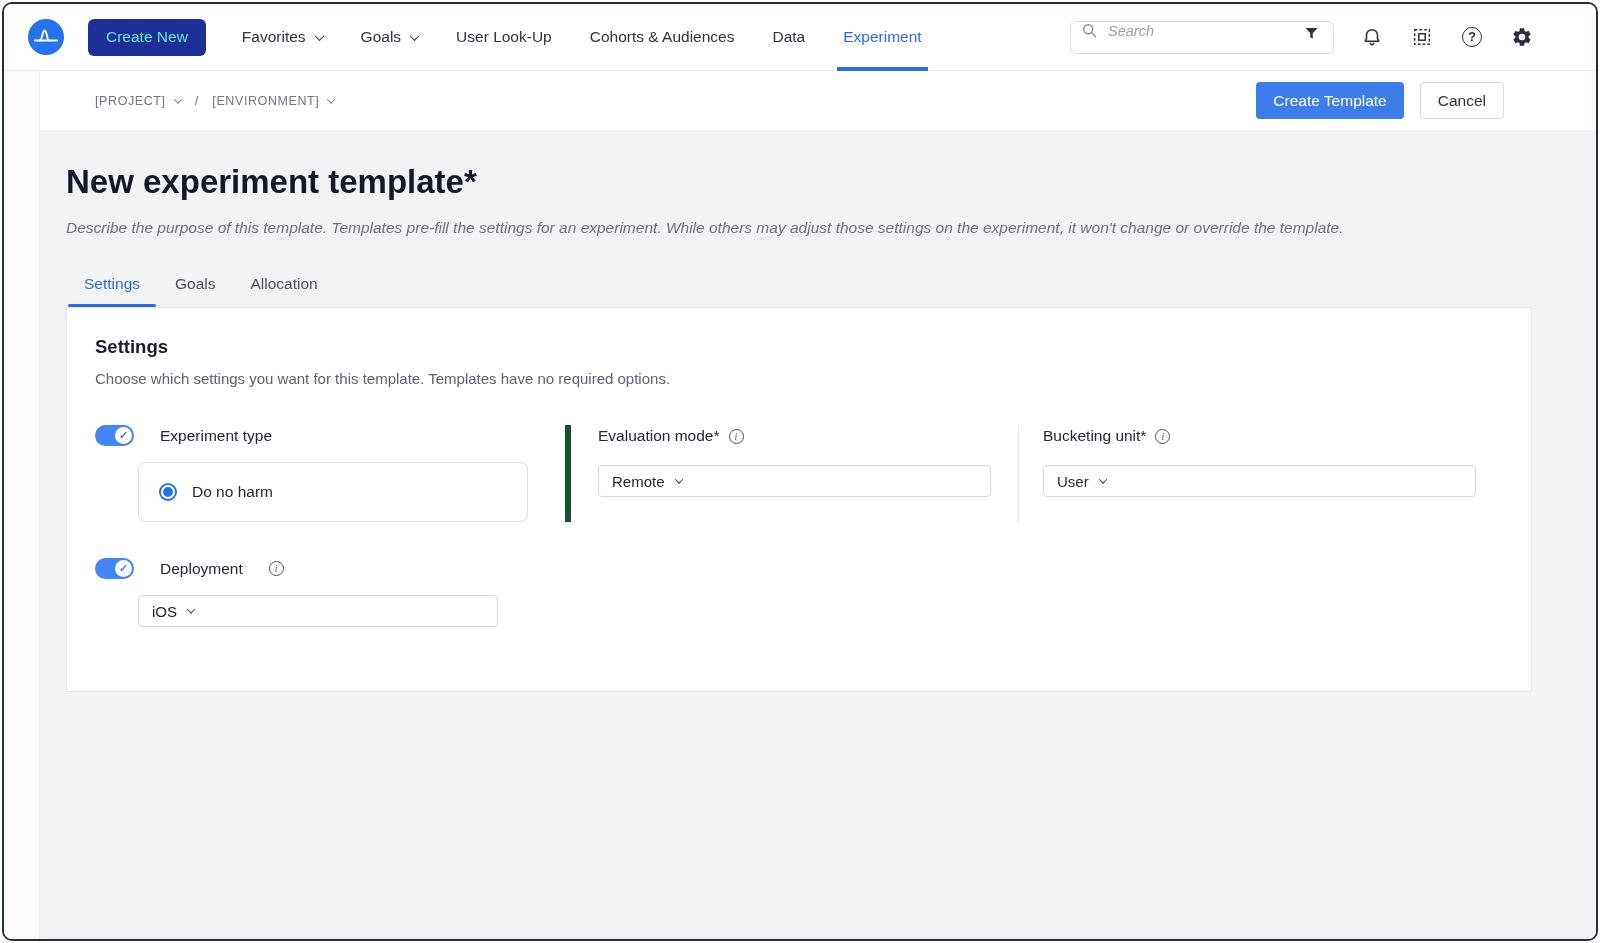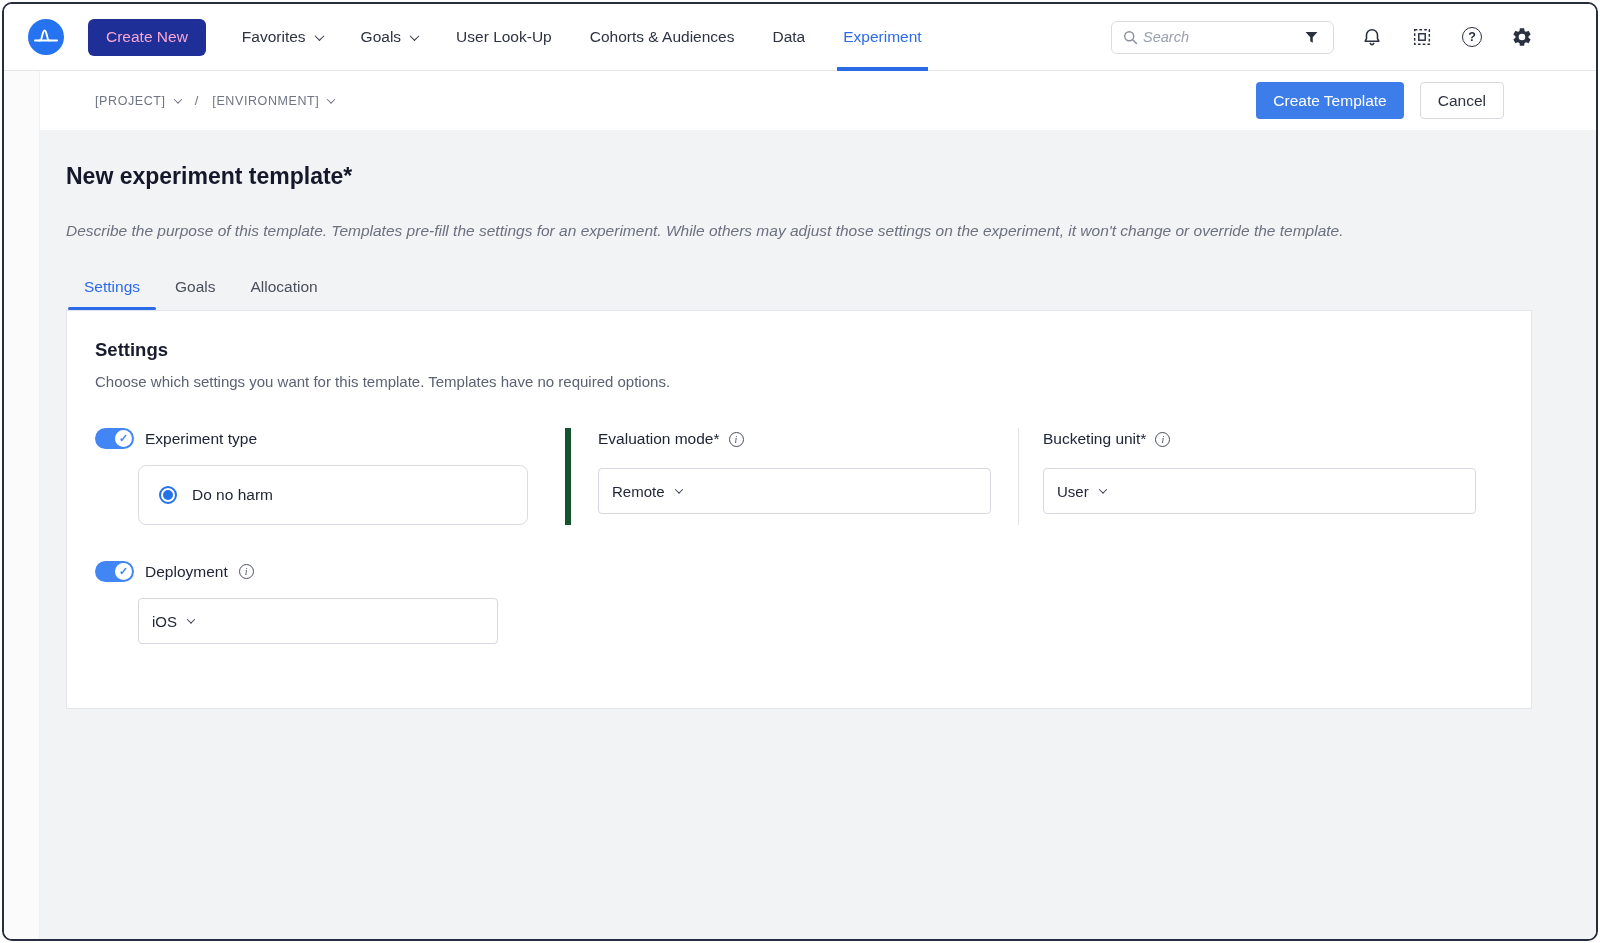--- a/index.html
+++ b/index.html
@@ -21,42 +21,42 @@
 
   
   .topnav{
     height:67px;flex:0 0 67px;background:#fff;border-bottom:1px solid #e6e8ec;
     display:flex;align-items:center;justify-content:space-between;
     padding:0 62px 0 24px;
   }
   .nav-left{display:flex;align-items:center;gap:24px;}
   .logo{width:36px;height:36px;flex:0 0 36px;cursor:pointer;}
   .btn-create-new{
-    background:var(--navy-button);color:#f9a8d4;border:none;border-radius:6px;
+    background:var(--navy-button);color:#5eead4;border:none;border-radius:6px;
     height:37px;padding:0 18px;font-size:15.5px;font-family:inherit;cursor:pointer;
   }
   .nav-items{display:flex;align-items:center;gap:38px;margin-left:12px;height:67px;}
   .nav-item{
     display:flex;align-items:center;gap:10px;font-size:15.5px;color:#2e3342;
     height:100%;cursor:pointer;position:relative;white-space:nowrap;
   }
   .nav-item.active{color:var(--active-blue);font-weight:500;}
   .nav-item.active::after{
     content:"";position:absolute;left:-6px;right:-6px;bottom:0;height:4px;
     background:var(--active-blue);
   }
   .chev{
     display:inline-block;width:7px;height:7px;
     border-right:1.8px solid currentColor;border-bottom:1.8px solid currentColor;
     transform:rotate(45deg) translate(-1px,-1px);
   }
   .nav-right{display:flex;align-items:center;gap:26px;}
   .searchbox{
-    width:223px;height:33px;border:1px solid #d9dce2;border-radius:6px;background:#fff;
-    display:flex;align-items:center;gap:2px;padding:0 10px;
+    width:264px;height:33px;border:1px solid #d9dce2;border-radius:6px;background:#fff;
+    display:flex;align-items:flex-start;gap:8px;padding:0 10px;
   }
   .searchbox input{
     flex:1;border:none;outline:none;font-size:14.5px;font-family:inherit;
     color:#2e3342;background:transparent;min-width:0;
   }
   .searchbox input::placeholder{color:#9aa0ad;font-style:italic;}
   .icon-btn{
     background:none;border:none;padding:0;cursor:pointer;display:flex;
     align-items:center;justify-content:center;width:24px;height:24px;
   }
@@ -88,21 +88,21 @@
   .btn-primary{
     background:var(--primary-button);color:#fff;border:none;border-radius:4px;
     height:37px;padding:0 17px;font-size:15.5px;font-family:inherit;cursor:pointer;
   }
   .btn-secondary{
     background:#fff;color:#2e3342;border:1px solid #d7dade;border-radius:4px;
     height:37px;padding:0 17px;font-size:15.5px;font-family:inherit;cursor:pointer;
   }
 
   .content{flex:1;background:#f2f3f5;padding:33px 64px 0 26px;overflow:hidden;}
-  .page-title{margin:0 0 32px;font-size:23px;font-weight:700;color:#14182a;}
+  .page-title{margin:0 0 18px;font-size:33px;font-weight:700;color:#14182a;}
   .page-subtitle{margin:0;font-size:15.5px;font-style:italic;color:#6c7180;}
 
   
   .tabs{display:flex;gap:3px;margin:26px 0 0 2px;height:44px;align-items:flex-end;}
   .tab{
     padding:0 16px 14px;font-size:15.5px;color:#4a4f5e;font-weight:500;
     cursor:pointer;position:relative;white-space:nowrap;
   }
   .tab.active{color:var(--active-blue);}
   .tab.active::after{
@@ -113,21 +113,21 @@
   
   .card{background:#fff;border:1px solid #e3e5ea;padding:28px 28px 64px;}
   .card-title{margin:0 0 12px;font-size:18.5px;font-weight:700;color:#181c2e;}
   .card-desc{margin:0 0 38px;font-size:15px;color:#5c6272;}
 
   .settings-row{display:flex;align-items:stretch;}
   .col1{width:470px;flex:0 0 470px;}
   .col2{width:453px;flex:0 0 453px;border-left:6px solid #14532d;padding:0 27px;}
   .col3{flex:1;border-left:1px solid #e2e4e8;padding-left:24px;}
 
-  .toggle-row{display:flex;align-items:center;gap:11px;}
+  .toggle-row{display:flex;align-items:center;gap:26px;}
   .toggle{
     position:relative;width:39px;height:21px;border-radius:11px;
     background:var(--toggle-blue);flex:0 0 39px;cursor:pointer;
   }
   .toggle .knob{
     position:absolute;right:2px;top:2px;width:17px;height:17px;background:#fff;
     border-radius:50%;display:flex;align-items:center;justify-content:center;
     font-size:11px;font-weight:700;color:var(--toggle-blue);
   }
   .toggle .knob::after{content:"\2713";}
@@ -150,21 +150,21 @@
   }
   .radio.selected{border-color:var(--radio-blue);}
   .radio.selected::after{
     content:"";position:absolute;inset:2px;background:var(--radio-blue);border-radius:50%;
   }
   .radio-label{font-size:15.5px;color:#4b5160;}
   .radio-card.selected .radio-label{color:#1f2435;}
 
   .label-row{display:flex;align-items:center;gap:9px;margin-bottom:18px;height:22px;}
   .select{
-    height:46px;border:1px solid #d5d8df;border-radius:4px;background:#fff;
+    height:32px;border:1px solid #d5d8df;border-radius:4px;background:#fff;
     display:flex;align-items:center;gap:11px;padding:0 13px;
     font-size:15px;color:#222839;cursor:pointer;
   }
   .select .chev{width:6px;height:6px;border-width:1.7px;color:#3a4050;}
   .select-full{width:100%;}
   .select-col3{width:433px;}
   .select-deploy{width:360px;margin:16px 0 0 43px;}
 
   .deploy-section{margin-top:36px;}
 </style>

